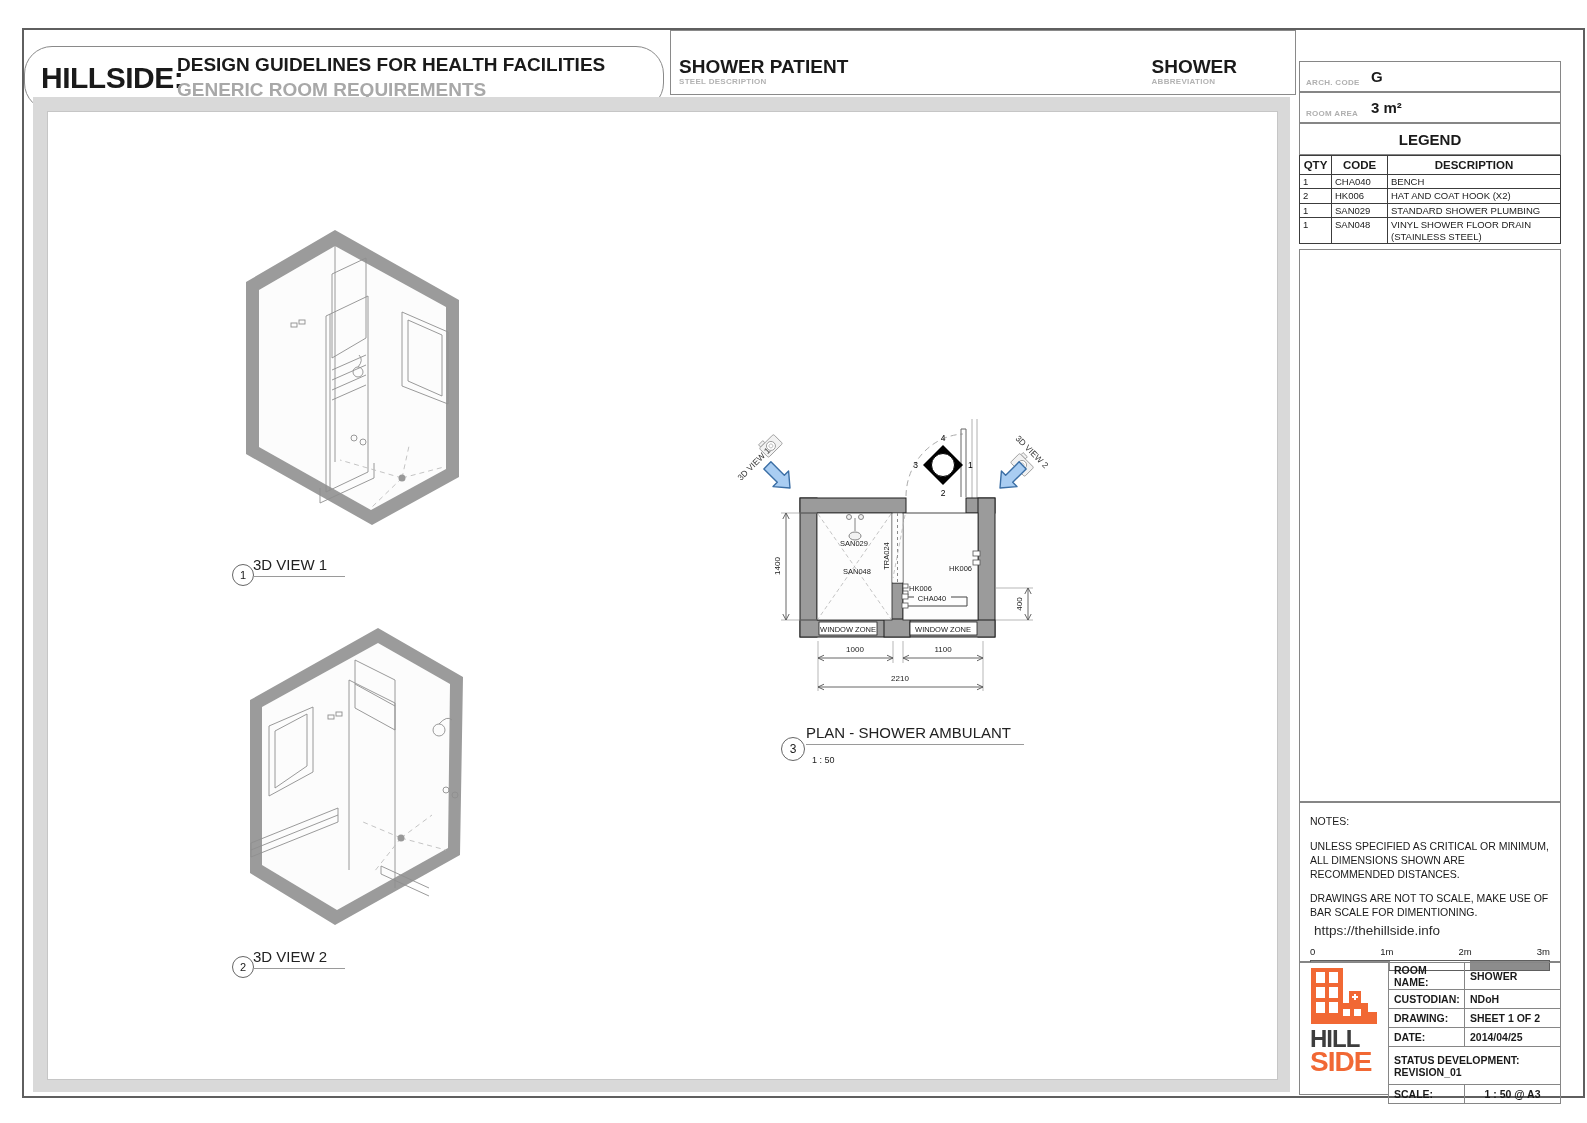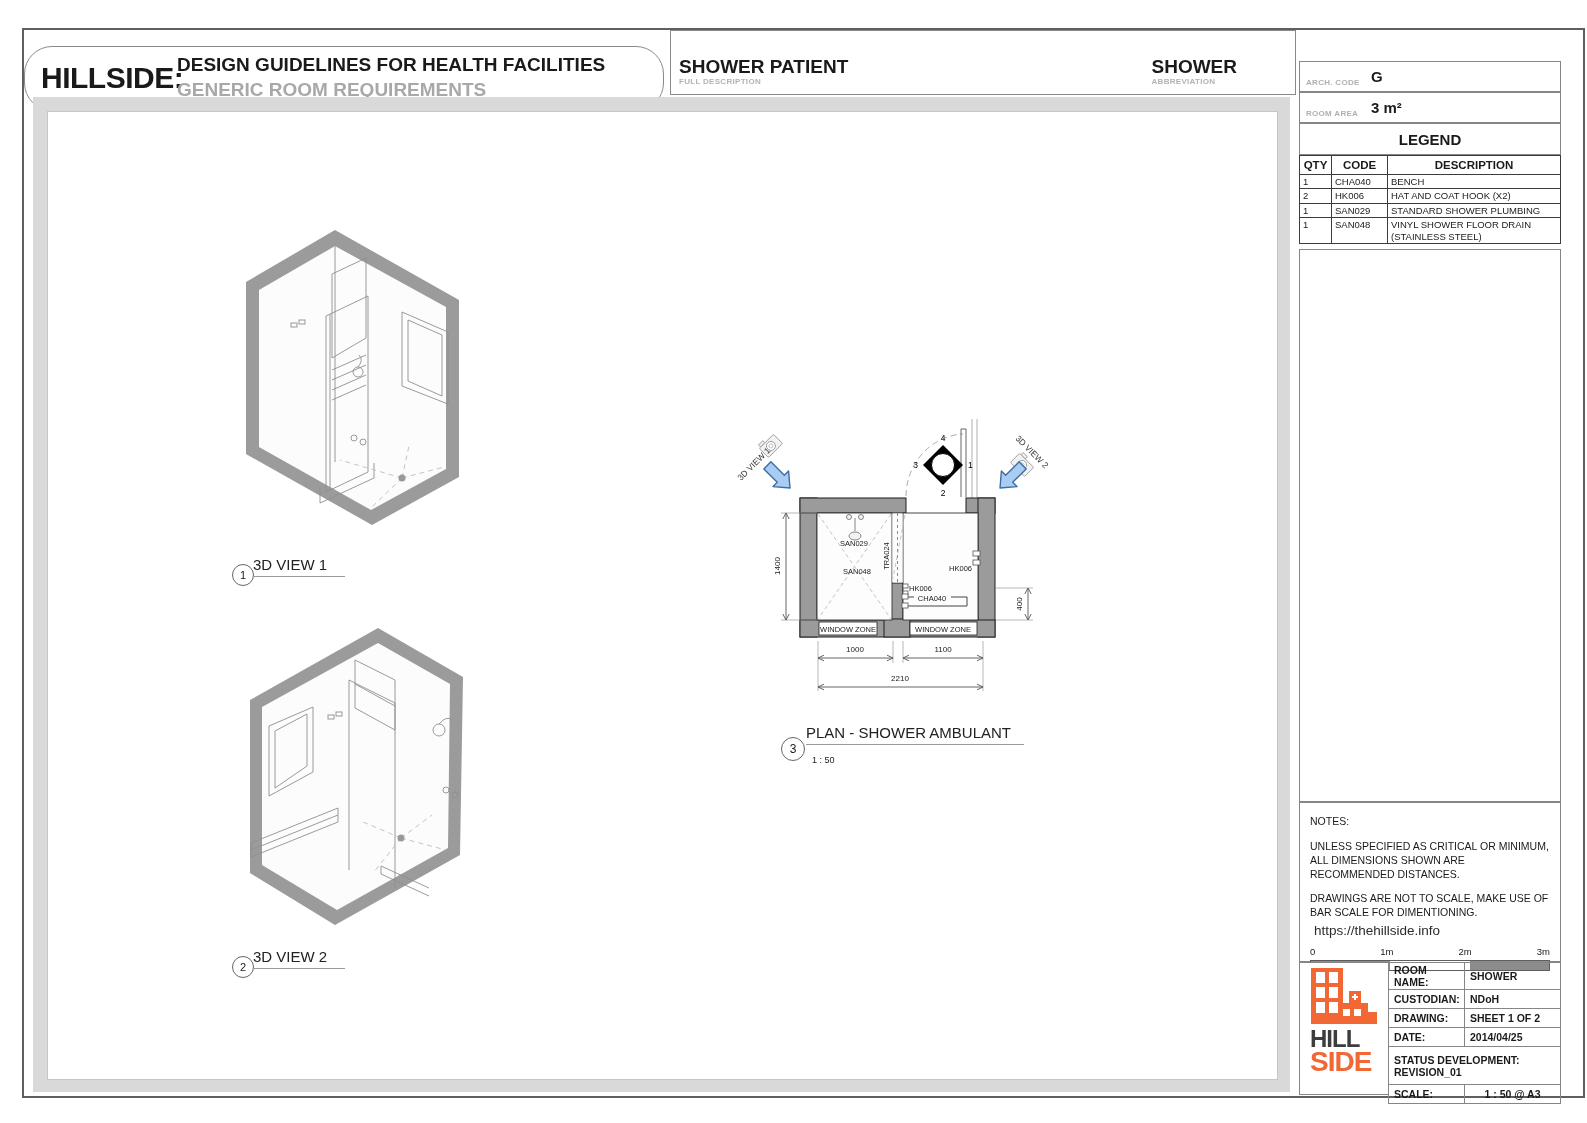--- a/index.html
+++ b/index.html
@@ -54,21 +54,21 @@
   <div class="abs page-border"></div>
 
   <div class="abs hbox hdr-left">
     <div class="abs brand">HILLSIDE:</div>
     <div class="abs gtitle1">DESIGN GUIDELINES FOR HEALTH FACILITIES</div>
     <div class="abs gtitle2">GENERIC ROOM REQUIREMENTS</div>
   </div>
   <div class="abs hbox hdr-mid">
     <div class="abs fulldesc">
       <div class="bigname">SHOWER PATIENT</div>
-      <div class="miniLabel">FULL DESCRIPTION</div>
+      <div class="miniLabel">STEEL DESCRIPTION</div>
     </div>
     <div class="abs abbr">
       <div class="bigname">SHOWER</div>
       <div class="miniLabel">ABBREVIATION</div>
     </div>
   </div>
 
   <div class="abs frame"></div>
   <div class="abs frame-inner"></div>
 

